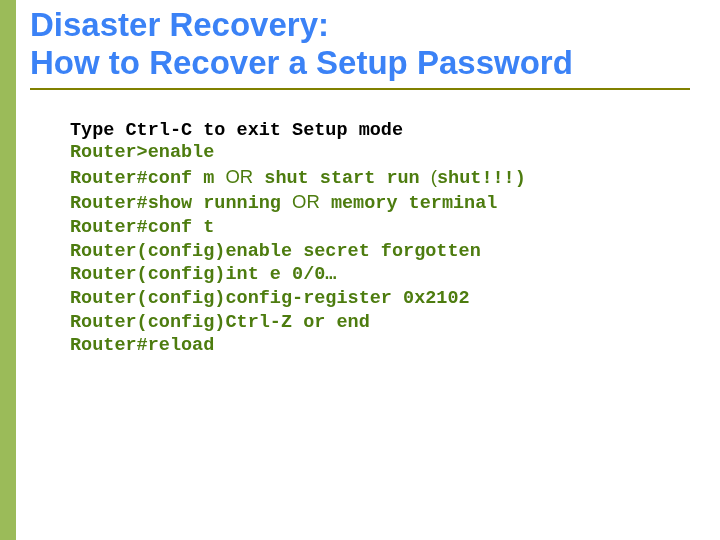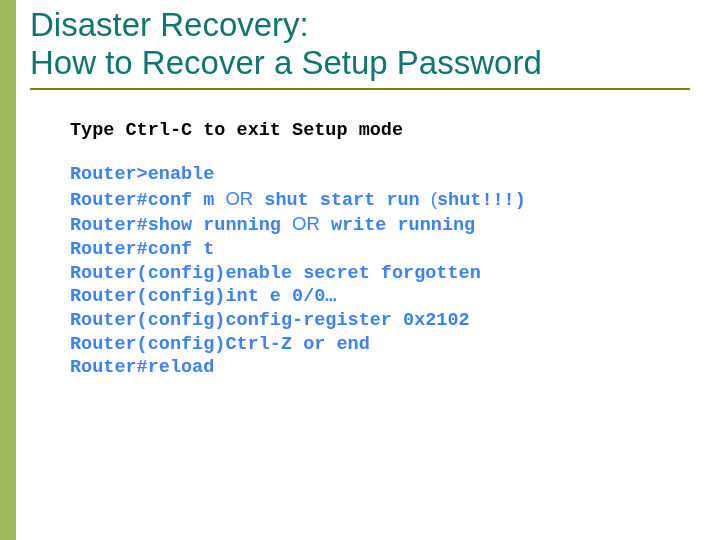--- a/index.html
+++ b/index.html
@@ -27,50 +27,49 @@
   }
   .title-block {
     position: absolute;
     left: 30px;
     top: 6px;
     width: 660px;
   }
   .title-text {
     font-size: 33px;
     line-height: 1.15;
-    color: #0f766e;
-    font-weight: 400;
+    color: #3b82f6;
+    font-weight: 700;
     padding-bottom: 4px;
   }
   .title-rule {
     border: none;
     border-top: 2px solid #808000;
     margin: 2px 0 0 0;
     width: 660px;
   }
   .body-block {
     position: absolute;
     left: 70px;
     top: 120px;
     width: 600px;
   }
   .instr {
     font-family: "Courier New", Courier, monospace;
     font-weight: bold;
     font-size: 18.5px;
     color: #000;
-    margin-bottom: 22px;
     white-space: pre;
   }
   .cmds {
     font-family: "Courier New", Courier, monospace;
     font-weight: bold;
     font-size: 18.5px;
     line-height: 1.28;
-    color: #3b82f6;
+    color: #4d7c0f;
   }
   .cmd-line {
     white-space: pre;
     display: block;
   }
   .sans {
     font-family: Arial, Helvetica, sans-serif;
     font-weight: 400;
   }
 </style>
@@ -87,21 +86,21 @@
     </div>
     <hr class="title-rule">
   </div>
 
   <div class="body-block">
     <div class="instr">Type Ctrl-C to exit Setup mode</div>
 
     <div class="cmds">
       <span class="cmd-line"><span>Router&gt;enable</span></span>
       <span class="cmd-line"><span>Router#conf m </span><span class="sans">OR</span><span> shut start run </span><span class="sans">(</span><span>shut!!!)</span></span>
-      <span class="cmd-line"><span>Router#show running </span><span class="sans">OR</span><span> write running</span></span>
+      <span class="cmd-line"><span>Router#show running </span><span class="sans">OR</span><span> memory terminal</span></span>
       <span class="cmd-line"><span>Router#conf t</span></span>
       <span class="cmd-line"><span>Router(config)enable secret forgotten</span></span>
       <span class="cmd-line"><span>Router(config)int e 0/0…</span></span>
       <span class="cmd-line"><span>Router(config)config-register 0x2102</span></span>
       <span class="cmd-line"><span>Router(config)Ctrl-Z or end</span></span>
       <span class="cmd-line"><span>Router#reload</span></span>
     </div>
   </div>
 </div>
 

